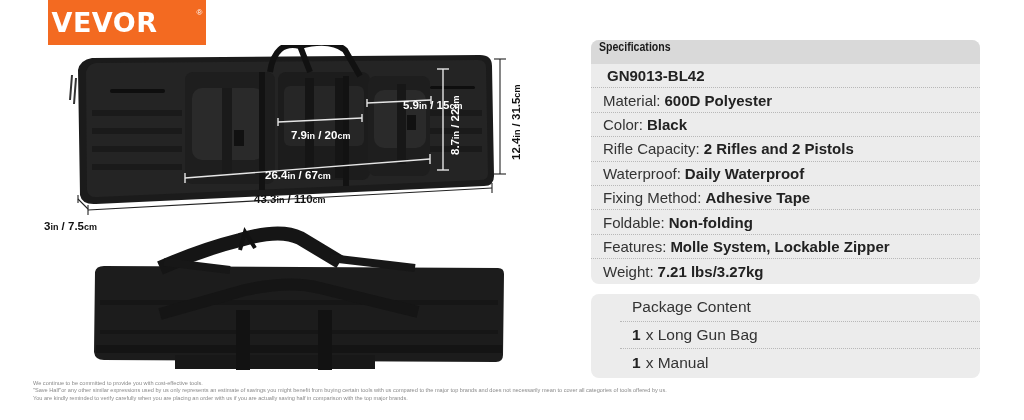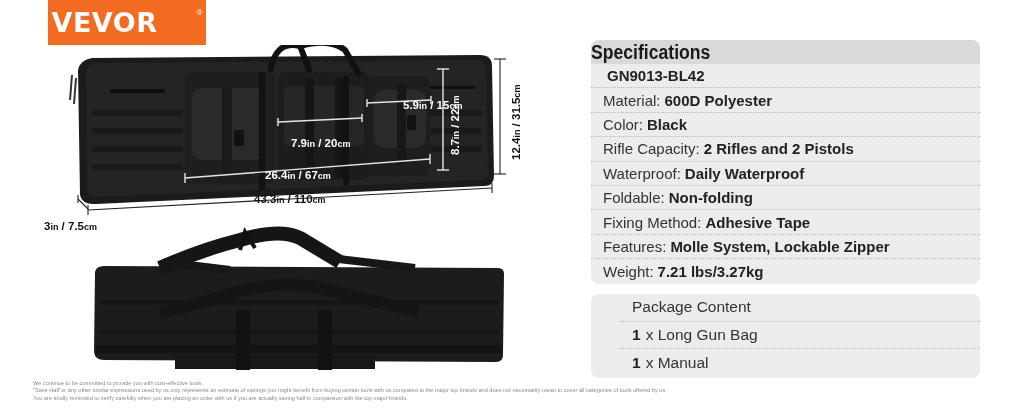--- a/index.html
+++ b/index.html
@@ -24,23 +24,23 @@
   .dim-label.light { color: #fff; }
   .dim-label.dark { color: #111; }
   .dim-label .unit { font-size: 9px; }
   .vert { transform: rotate(-90deg); }
 
   .spec-panel {
     position: absolute; left: 591px; top: 40px; width: 389px; height: 244px;
     background: #ececec; border-radius: 8px; overflow: hidden;
   }
   .spec-header {
-    height: 24px; background: #d9d9d9; padding-left: 0;
-    display: flex; align-items: center;
-    font-family: "Liberation Sans", sans-serif; font-weight: bold; font-size: 20px;
+    height: 24px; background: #d9d9d9; padding-left: 8px;
+    display: flex; 
+    font-family: "Liberation Sans", sans-serif; font-weight: bold; font-size: 12px;
     color: #1a1a1a; transform-origin: left center;
   }
   .spec-header span { display: inline-block; transform: scaleX(0.88); transform-origin: left center; }
   .spec-row {
     height: 24.4px; padding-left: 12px; display: flex; align-items: center;
     font-size: 15px; color: #333; border-bottom: 1px dotted #b8b8b8;
   }
   .spec-row:last-child { border-bottom: none; }
   .spec-row .val { font-weight: bold; color: #222; margin-left: 4px; }
 
@@ -149,21 +149,21 @@
       <rect x="318" y="310" width="14" height="60" fill="#121212"></rect>
       <path d="M330 258 L415 268" stroke="#171717" stroke-width="8"></path>
       <path d="M164 262 L230 270" stroke="#171717" stroke-width="8"></path>
     </g>
   </svg>
 
   
   <div class="dim-label light" style="left:265px; top:124px;">
     <span>26.4</span><span class="unit">in</span> / <span>67</span><span class="unit">cm</span>
   </div>
-  <div class="dim-label light" style="left:291px; top:92px;">
+  <div class="dim-label light" style="left:291px; top:84px;">
     <span>7.9</span><span class="unit">in</span> / <span>20</span><span class="unit">cm</span>
   </div>
   <div class="dim-label light" style="left:372px; top:54px;margin-left:31px;">
     <span>5.9</span><span class="unit">in</span> / <span>15</span><span class="unit">cm</span>
   </div>
   <div class="dim-label light vert" style="left:449px; top:110px;">
     <span>8.7</span><span class="unit">in</span> / <span>22</span><span class="unit">cm</span>
   </div>
   <div class="dim-label dark vert" style="left:510px; top:115px;">
     <span>12.4</span><span class="unit">in</span> / <span>31.5</span><span class="unit">cm</span>
@@ -193,26 +193,26 @@
     </div>
   <div class="spec-row">
       <span>Rifle Capacity:</span>
       <span class="val">2 Rifles and 2 Pistols</span>
     </div>
   <div class="spec-row">
       <span>Waterproof:</span>
       <span class="val">Daily Waterproof</span>
     </div>
   <div class="spec-row">
+      <span>Fixing Method:</span>
+      <span class="val">Adhesive Tape</span>
+    </div>
+  <div class="spec-row">
       <span>Foldable:</span>
       <span class="val">Non-folding</span>
-    </div>
-  <div class="spec-row">
-      <span>Fixing Method:</span>
-      <span class="val">Adhesive Tape</span>
     </div>
   <div class="spec-row">
       <span>Features:</span>
       <span class="val">Molle System, Lockable Zipper</span>
     </div>
   <div class="spec-row">
       <span>Weight:</span>
       <span class="val">7.21 lbs/3.27kg</span>
     </div>
 </div>

